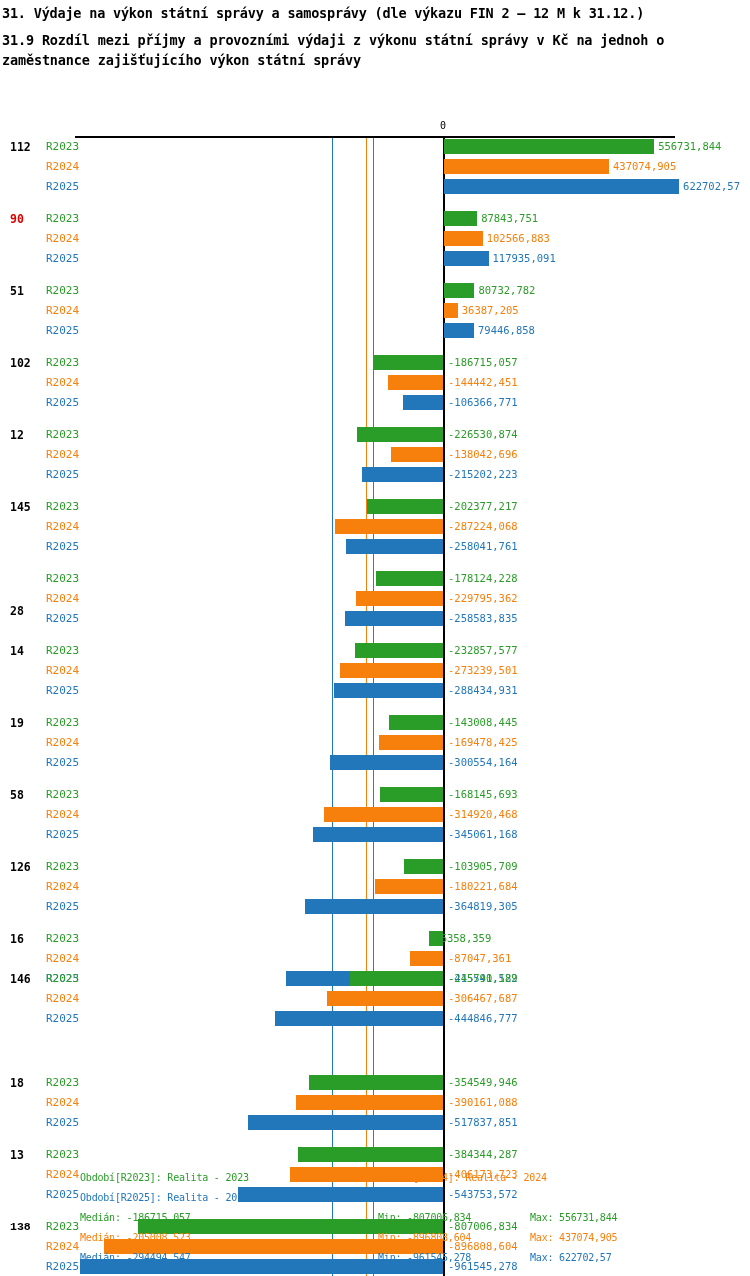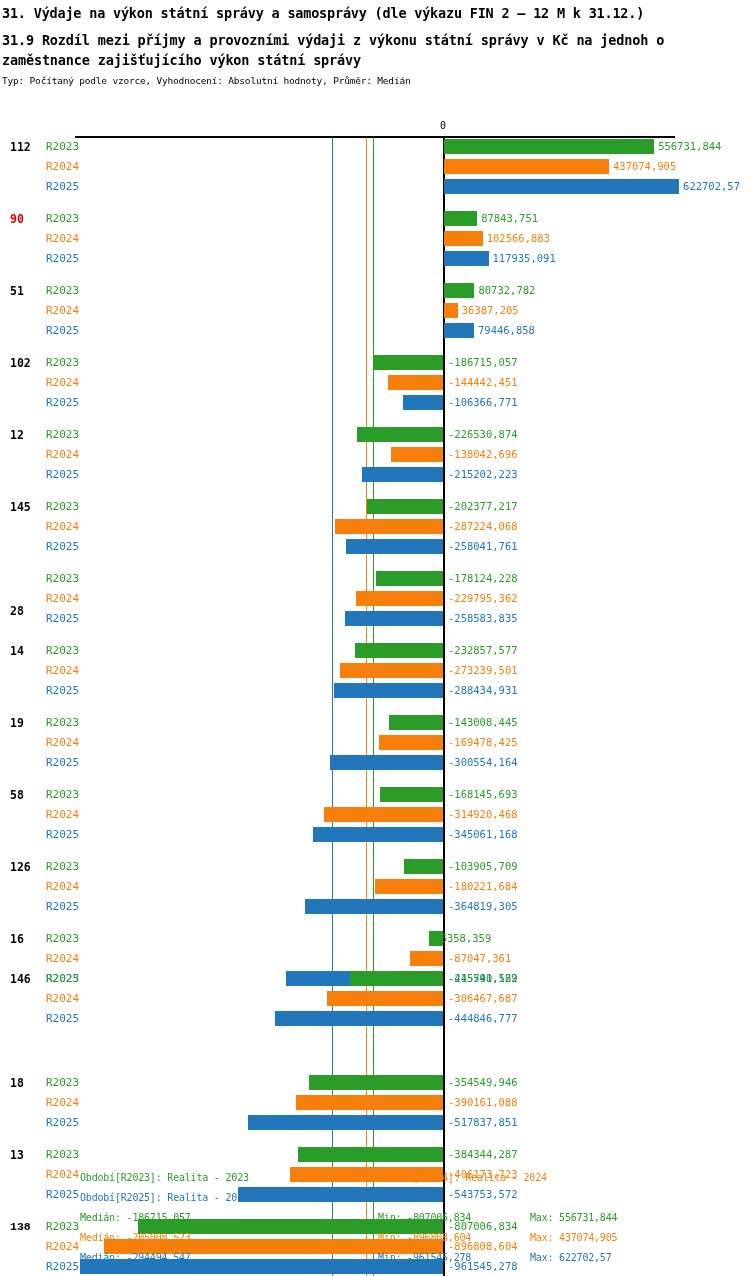--- a/index.html
+++ b/index.html
@@ -126,21 +126,20 @@
   .c0 { left: 80px; }
   .c1 { left: 378px; }
   .c2 { left: 530px; }
 </style>
 </head>
 <body>
 
 <div id="header">
   <div class="title-main">31. Výdaje na výkon státní správy a samosprávy (dle výkazu FIN 2 – 12 M k 31.12.)</div>
   <div class="title-sub">31.9 Rozdíl mezi příjmy a provozními výdaji z výkonu státní správy v Kč na jednoh o zaměstnance zajišťujícího výkon státní správy</div>
-  <div class="title-meta">Typ: Počítaný podle vzorce, Vyhodnocení: Absolutní hodnoty, Průměr: Medián</div>
 </div>
 
 <div id="chart">
   <div id="plot">
       <div class="axis-top-rule"></div>
       <div class="median-line" style="left: 372.515px; height: 1228px; background: rgb(42, 156, 40);"></div>
       <div class="median-line" style="left: 365.609px; height: 1228px; background: rgb(247, 127, 12);"></div>
       <div class="median-line" style="left: 331.828px; height: 1228px; background: rgb(34, 119, 187);"></div>
       <div class="axis-zero" style="left: 443px; height: 1230px;"></div>
       <div class="axis-zero-label" style="left: 440px;">0</div>

